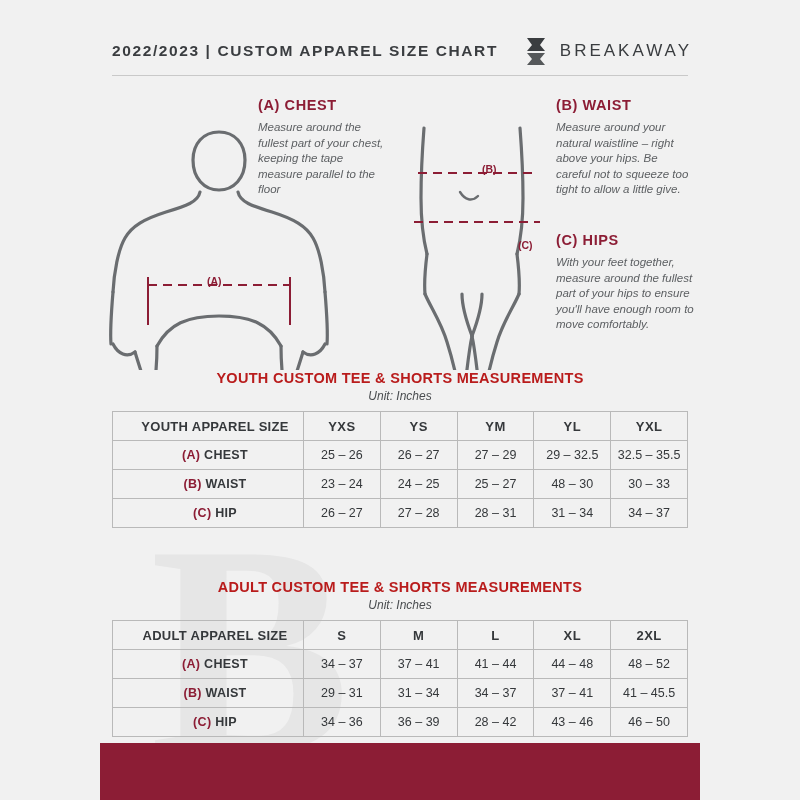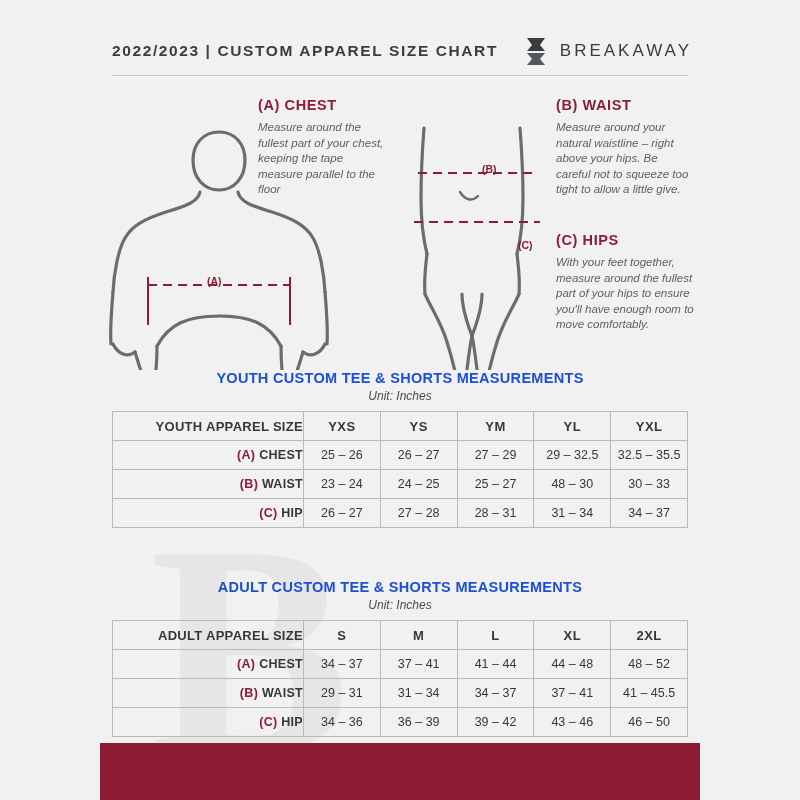--- a/index.html
+++ b/index.html
@@ -113,21 +113,21 @@
     font-size: 10.5px;
     font-weight: bold;
   }
 
   
   .table-block { position: absolute; left: 0; width: 800px; z-index: 2; }
   .tbl-title {
     text-align: center;
     font-size: 14.5px;
     font-weight: bold;
-    color: #1d4ed8;
+    color: #b91c1c;
     letter-spacing: 0.3px;
   }
   .tbl-unit {
     text-align: center;
     font-size: 12px;
     font-style: italic;
     color: #4a4d50;
     margin-top: 3px;
     margin-bottom: 8px;
   }
@@ -139,21 +139,21 @@
   }
   table.size th, table.size td {
     border: 1px solid #b9b9b9;
     height: 28px;
     font-size: 12.5px;
     color: #35383b;
     text-align: center;
     padding: 0;
   }
   table.size th.rowhdr, table.size td.rowhdr {
-    text-align: right;
+    text-align: center;
     padding-left: 14px;
     width: 176px;
     font-weight: bold;
     letter-spacing: 0.3px;
   }
   table.size thead th {
     font-weight: bold;
     font-size: 13px;
     letter-spacing: 0.4px;
   }
@@ -322,21 +322,21 @@
             <td class="val">29 – 31</td>
             <td class="val">31 – 34</td>
             <td class="val">34 – 37</td>
             <td class="val">37 – 41</td>
             <td class="val">41 – 45.5</td>
           </tr>
           <tr>
             <td class="rowhdr"><span class="tag">(C)</span> <span>HIP</span></td>
             <td class="val">34 – 36</td>
             <td class="val">36 – 39</td>
-            <td class="val">39 – 42</td>
+            <td class="val">28 – 42</td>
             <td class="val">43 – 46</td>
             <td class="val">46 – 50</td>
           </tr>
         </tbody>
       </table>
     </div>
 
     <div class="footer-bar"></div>
   </div>
 </div>

